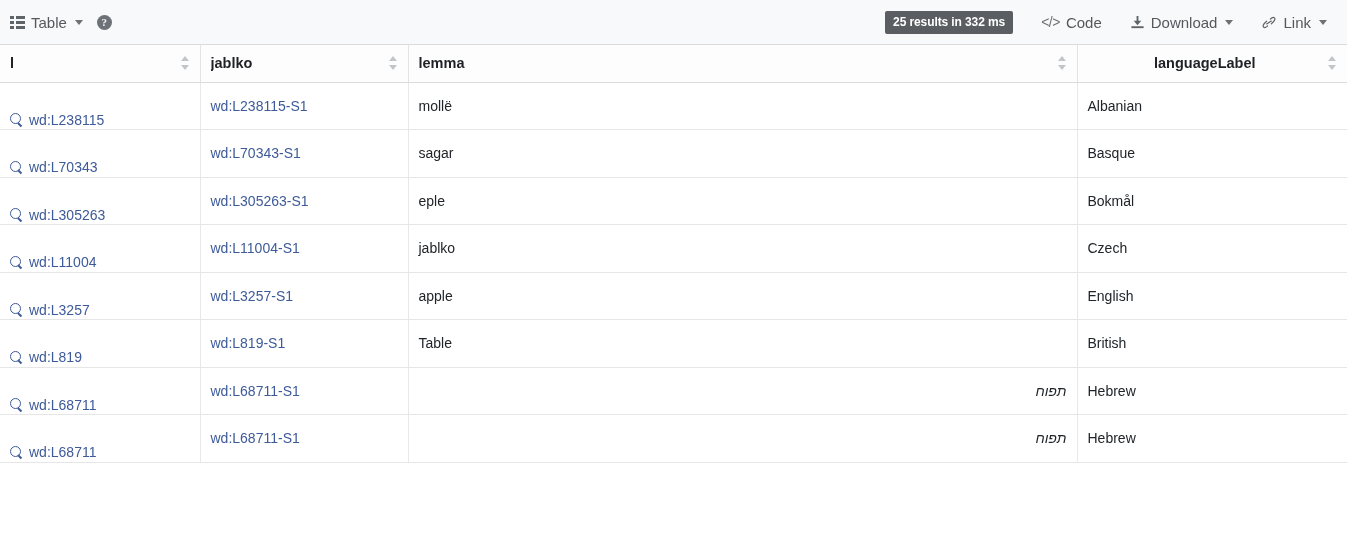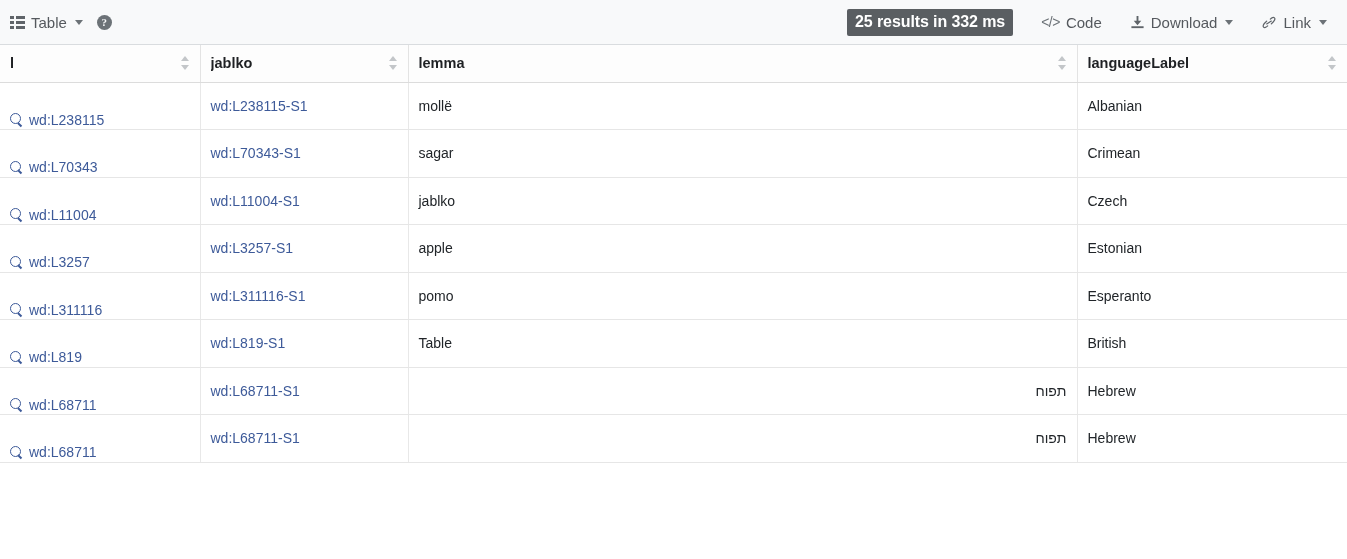--- a/index.html
+++ b/index.html
@@ -65,21 +65,21 @@
     font-size: 11px; font-weight: bold;
     display: inline-flex; align-items: center; justify-content: center;
     font-family: "Liberation Serif", serif;
     cursor: pointer;
   }
 
   
   #results-badge {
     background: #5a5e62;
     color: #ffffff;
-    font-size: 16px;
+    font-size: 12px;
     font-weight: bold;
     padding: 4px 8px 5px;
     border-radius: 2px;
     white-space: nowrap;
     letter-spacing: -0.1px;
   }
 
   .code-glyph {
     font-size: 14px;
     color: #6c7277;
@@ -102,21 +102,21 @@
     font-weight: bold;
     font-size: 14.5px;
     color: #1f2124;
     border-right: 1px solid #e3e3e3;
     border-bottom: 1px solid #dcdcdc;
     position: relative;
     cursor: pointer;
     user-select: none;
     vertical-align: middle;
   }
-  #result-table th:last-child { border-right: none; }
+  #result-table th:last-child { border-right: none; text-align: center; }
   .th-inner { display: flex; align-items: center; }
   .th-label { flex: 1 1 auto; overflow: hidden; text-overflow: ellipsis; white-space: nowrap; }
 
   .sort-ico {
     flex: 0 0 auto;
     width: 9px; height: 16px;
     position: relative;
     margin-left: 6px;
   }
   .sort-ico:before, .sort-ico:after {
@@ -171,21 +171,21 @@
     transform-origin: left center;
   }
   .q-link { display: inline-flex; align-items: center; margin-top: 29px; }
 
   
   col.c-l    { width: 200px; }
   col.c-sen  { width: 208px; }
   col.c-lem  { width: 669px; }
   col.c-lang { width: 270px; }
 
-  .rtl { direction: rtl; unicode-bidi: embed; }
+  .rtl { direction: rtl; unicode-bidi: embed; font-style: italic; }
 </style>
 </head>
 <body>
 
 <div id="toolbar">
   <div class="tb-left">
 
     <span class="tb-btn">
       <span class="ico">
         <span class="icon-list">
@@ -283,48 +283,48 @@
         <td>mollë</td>
         <td>Albanian</td>
       </tr>
       <tr>
         <td><a class="cell-link q-link">
             <span class="magnifier"></span>
             <span>wd:L70343</span>
           </a></td>
         <td><a class="cell-link">wd:L70343-S1</a></td>
         <td>sagar</td>
-        <td>Crimean</td>
+        <td>Basque</td>
+      </tr>
+      <tr>
+        <td><a class="cell-link q-link">
+            <span class="magnifier"></span>
+            <span>wd:L305263</span>
+          </a></td>
+        <td><a class="cell-link">wd:L305263-S1</a></td>
+        <td>eple</td>
+        <td>Bokmål</td>
       </tr>
       <tr>
         <td><a class="cell-link q-link">
             <span class="magnifier"></span>
             <span>wd:L11004</span>
           </a></td>
         <td><a class="cell-link">wd:L11004-S1</a></td>
         <td>jablko</td>
         <td>Czech</td>
       </tr>
       <tr>
         <td><a class="cell-link q-link">
             <span class="magnifier"></span>
             <span>wd:L3257</span>
           </a></td>
         <td><a class="cell-link">wd:L3257-S1</a></td>
         <td>apple</td>
-        <td>Estonian</td>
-      </tr>
-      <tr>
-        <td><a class="cell-link q-link">
-            <span class="magnifier"></span>
-            <span>wd:L311116</span>
-          </a></td>
-        <td><a class="cell-link">wd:L311116-S1</a></td>
-        <td>pomo</td>
-        <td>Esperanto</td>
+        <td>English</td>
       </tr>
       <tr>
         <td><a class="cell-link q-link">
             <span class="magnifier"></span>
             <span>wd:L819</span>
           </a></td>
         <td><a class="cell-link">wd:L819-S1</a></td>
         <td>Table</td>
         <td>British</td>
       </tr>

